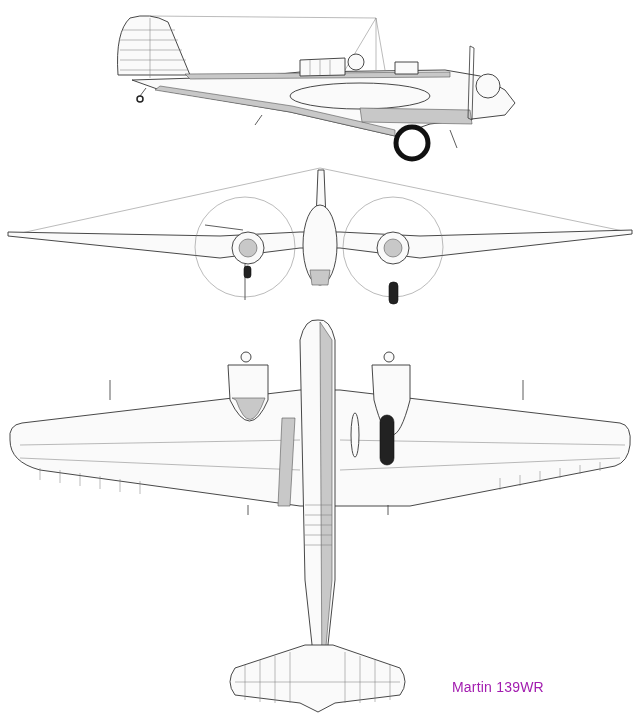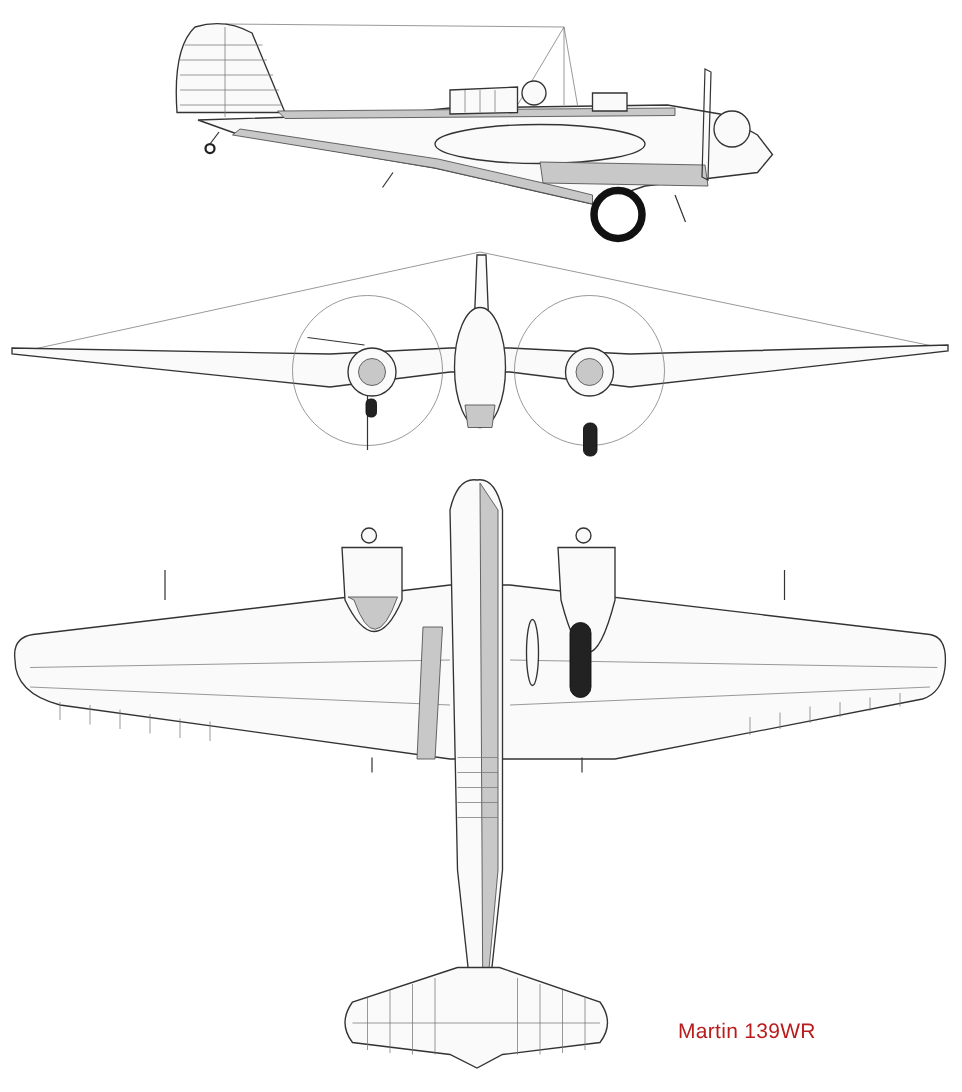--- a/index.html
+++ b/index.html
@@ -1,18 +1,18 @@
 <!DOCTYPE html>
 <html><head>
 <meta charset="utf-8">
 <style>
   html, body { margin:0; padding:0; background:#ffffff; }
   body { width:641px; height:728px; position:relative; overflow:hidden; font-family:"Liberation Sans", sans-serif; }
   svg { position:absolute; left:0; top:0; }
-  .caption { position:absolute; left:452px; top:679px; font-size:14px; color:#b91c1c; letter-spacing:0.2px; }
+  .caption { position:absolute; left:452px; top:679px; font-size:14px; color:#a21caf; letter-spacing:0.2px; }
   .ln { fill:none; stroke:#333; stroke-width:0.8; }
   .thin { fill:none; stroke:#777; stroke-width:0.5; }
   .body { fill:#fafafa; stroke:#333; stroke-width:0.9; }
   .grey { fill:#c8c8c8; stroke:#555; stroke-width:0.6; }
   .dark { fill:#222; stroke:#111; stroke-width:0.6; }
 </style>
 </head>
 <body>
 
 <svg width="641" height="728" viewBox="0 0 641 728">

